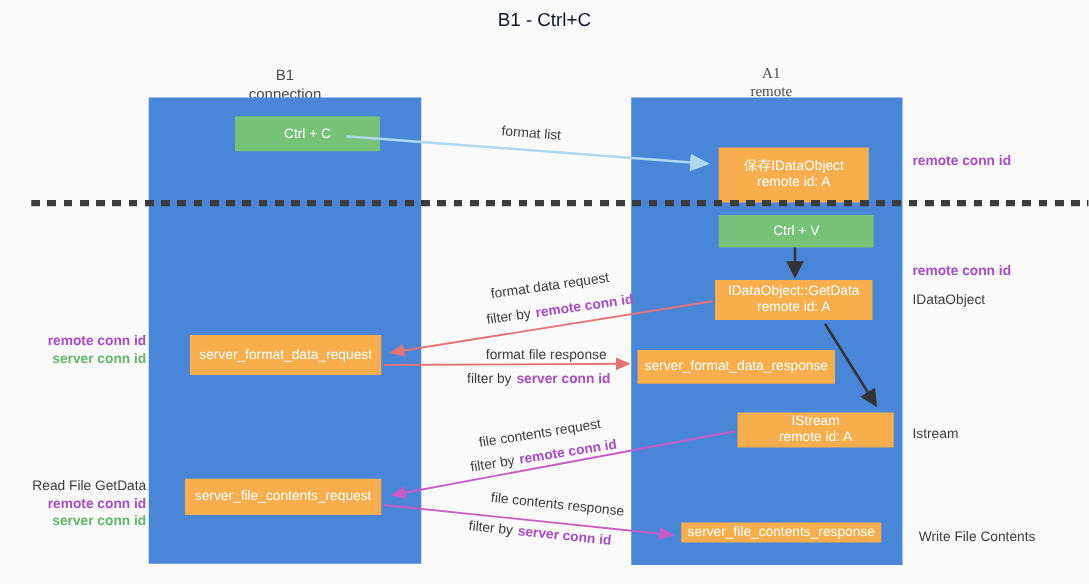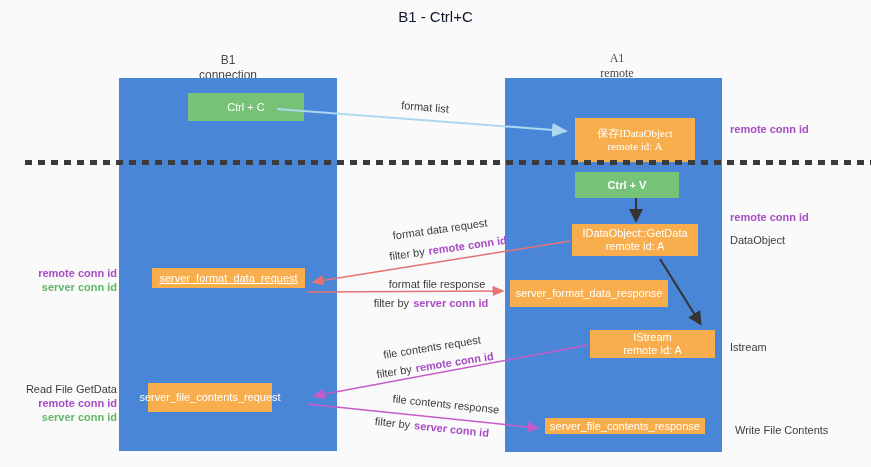--- a/index.html
+++ b/index.html
@@ -77,48 +77,48 @@
     <line x1="307" y1="292" x2="503" y2="291" stroke="#e57373" stroke-width="1.5" marker-end="url(#m-red)"></line>
     <line x1="660" y1="259" x2="700" y2="323" stroke="#333333" stroke-width="2" marker-end="url(#m-black)"></line>
     <line x1="588" y1="345" x2="314" y2="396" stroke="#c75bc7" stroke-width="1.5" marker-end="url(#m-magenta)"></line>
     <line x1="307" y1="404" x2="538" y2="428" stroke="#c75bc7" stroke-width="1.5" marker-end="url(#m-magenta)"></line>
   </svg>
 
   <div class="node green" style="left:157px; top:93px; width:116px; height:28px;margin-left:31px;">
     <span>Ctrl + C</span>
   </div>
 
-  <div class="node orange" style="left:575px; top:118px; width:120px; height:44px;font-family:Liberation Serif, serif;">
+  <div class="node orange" style="left:575px; top:118px; width:120px; height:44px;">
     <span>保存IDataObject</span>
     <span>remote id: A</span>
   </div>
 
-  <div class="node green" style="left:575px; top:172px; width:104px; height:26px;font-weight:bold;">
+  <div class="node green" style="left:575px; top:172px; width:124px; height:26px;">
     <span>Ctrl + V</span>
   </div>
 
   <div class="node orange" style="left:572px; top:224px; width:126px; height:32px;">
     <span>IDataObject::GetData</span>
     <span>remote id: A</span>
   </div>
 
-  <div class="node orange" style="left:152px; top:268px; width:153px; height:20px;text-decoration:underline;">
+  <div class="node orange" style="left:152px; top:268px; width:153px; height:32px;">
     <span>server_format_data_request</span>
   </div>
 
   <div class="node orange" style="left:510px; top:280px; width:158px; height:27px;">
     <span>server_format_data_response</span>
   </div>
 
   <div class="node orange" style="left:590px; top:330px; width:125px; height:28px;">
     <span>IStream</span>
     <span>remote id: A</span>
   </div>
 
-  <div class="node orange" style="left:148px; top:383px; width:124px; height:29px;">
+  <div class="node orange" style="left:148px; top:383px; width:157px; height:29px;">
     <span>server_file_contents_request</span>
   </div>
 
   <div class="node orange" style="left:545px; top:418px; width:160px; height:16px;">
     <span>server_file_contents_response</span>
   </div>
 
   <div class="flow-label" style="left:425px; top:107px; transform:translate(-50%,-50%) rotate(4.5deg);">
     <span>format list</span>
   </div>
@@ -157,17 +157,17 @@
   </div>
 
   <div class="side-label right-align" style="left:12px; top:382px; width:105px; line-height:14px;">
     <div>Read File GetData</div>
     <div class="purple-text">remote conn id</div>
     <div class="green-text">server conn id</div>
   </div>
 
   <div class="side-label purple-text" style="left:730px; top:123px;">remote conn id</div>
   <div class="side-label purple-text" style="left:730px; top:211px;">remote conn id</div>
-  <div class="side-label" style="left:730px; top:234px;">DataObject</div>
+  <div class="side-label" style="left:730px; top:234px;">IDataObject</div>
   <div class="side-label" style="left:730px; top:341px;">Istream</div>
   <div class="side-label" style="left:735px; top:424px;">Write File Contents</div>
 
 </div>
 
 </body></html>

